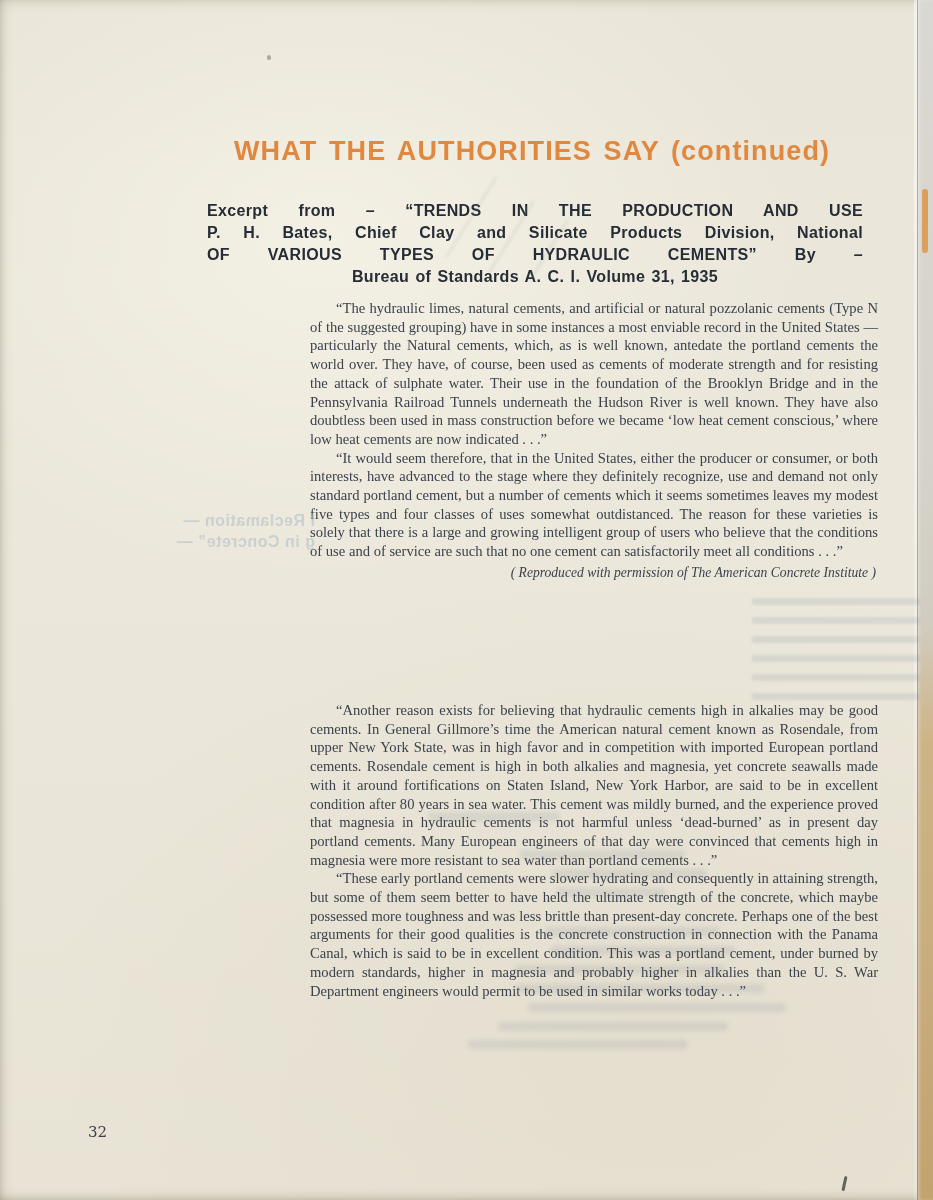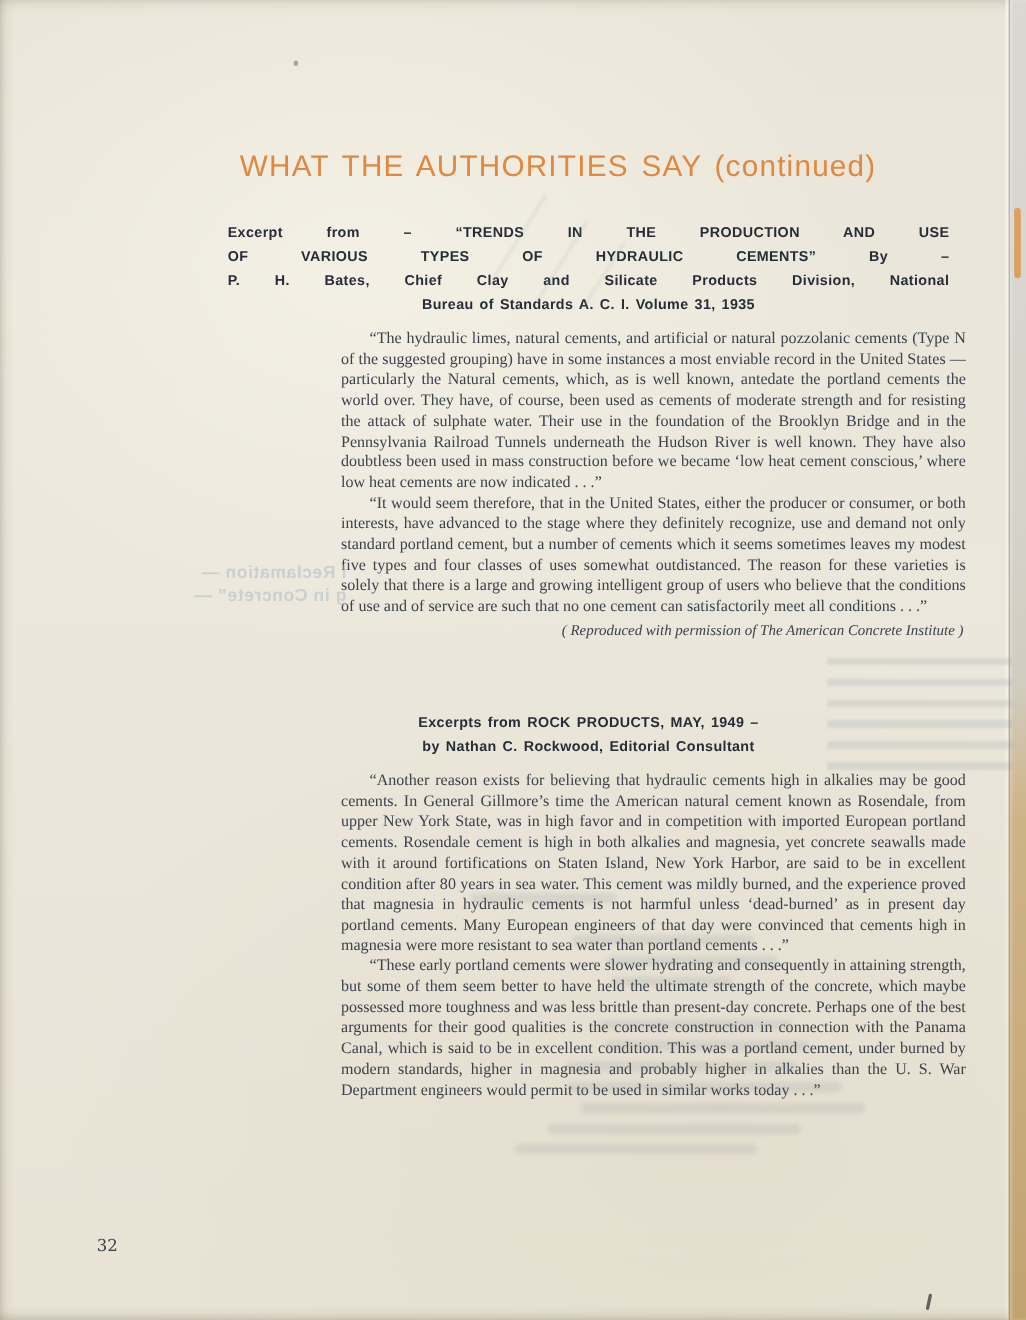--- a/index.html
+++ b/index.html
@@ -19,24 +19,24 @@
     background:linear-gradient(180deg,rgba(255,255,255,.5),rgba(255,255,255,.15));}
   .edge-strip{
     position:absolute;right:0;top:0;width:15px;height:100%;
     background:linear-gradient(180deg,#dad8d2 0%,#d6d3cb 38%,#d1ccc0 52%,#ceb386 62%,#c9ad7d 80%,#c1a36f 100%);
     border-left:1px solid rgba(145,138,120,.55);
     box-shadow:inset 2px 0 3px rgba(255,255,255,.25);
   }
   .accent-tab{position:absolute;right:5px;top:189px;width:6px;height:64px;border-radius:3px;}
 
   .main-title{
-    position:absolute;left:218px;top:136px;margin:0;width:660px;
-    font-size:27px;font-weight:normal;letter-spacing:1.1px;word-spacing:3px;white-space:nowrap;
+    position:absolute;left:234px;top:136px;margin:0;width:660px;
+    font-size:27px;font-weight:bold;letter-spacing:1.1px;word-spacing:3px;white-space:nowrap;
   }
-  .subhead{position:absolute;left:207px;width:656px;font-weight:bold;font-size:13px;
+  .subhead{position:absolute;left:207px;width:656px;font-weight:bold;font-size:16px;
     line-height:22px;letter-spacing:.35px;word-spacing:1.5px;}
   .subhead .jline{text-align:justify;text-align-last:justify;}
   .subhead .lline{text-align:center;}
   #excerpt1-heading{top:200px;}
   #excerpt2-heading{top:646px;}
 
   .body-col{position:absolute;left:310px;width:568px;font-family:Liberation Serif, serif;
     font-size:14.6px;line-height:18.7px;text-align:justify;}
   #body-col-1{top:299px;}
   #body-col-2{top:701px;}
@@ -66,35 +66,31 @@
 <div class="page">
 
   <div class="edge-highlight"></div>
   <div class="edge-strip"></div>
   <div class="accent-tab" style="background:#dba05e;"></div>
 
   <h1 class="main-title" style="color:#e0883f;">WHAT THE AUTHORITIES SAY (continued)</h1>
 
   <div class="subhead" id="excerpt1-heading" style="color:#262d36;">
     <div class="jline">Excerpt from – “TRENDS IN THE PRODUCTION AND USE</div>
+    <div class="jline">P. H. Bates, Chief Clay and Silicate Products Division, National</div>
     <div class="jline">OF VARIOUS TYPES OF HYDRAULIC CEMENTS” By –</div>
-    <div class="jline">P. H. Bates, Chief Clay and Silicate Products Division, National</div>
     <div class="lline">Bureau of Standards A. C. I. Volume 31, 1935</div>
   </div>
 
   <div class="body-col" id="body-col-1" style="color:#3b424c;">
     <p>“The hydraulic limes, natural cements, and artificial or natural pozzolanic cements (Type N of the suggested grouping) have in some instances a most enviable record in the United States — particularly the Natural cements, which, as is well known, antedate the portland cements the world over. They have, of course, been used as cements of moderate strength and for resisting the attack of sulphate water. Their use in the foundation of the Brooklyn Bridge and in the Pennsylvania Railroad Tunnels underneath the Hudson River is well known. They have also doubtless been used in mass construction before we became ‘low heat cement conscious,’ where low heat cements are now indicated . . .”</p>
     <p>“It would seem therefore, that in the United States, either the producer or consumer, or both interests, have advanced to the stage where they definitely recognize, use and demand not only standard portland cement, but a number of cements which it seems sometimes leaves my modest five types and four classes of uses somewhat outdistanced. The reason for these varieties is solely that there is a large and growing intelligent group of users who believe that the conditions of use and of service are such that no one cement can satisfactorily meet all conditions . . .”</p>
     <p class="attribution">( Reproduced with permission of The American Concrete Institute )</p>
   </div>
 
-  <div class="subhead" id="excerpt2-heading" style="color:#262d36;">
-    <div class="lline">Excerpts from ROCK PRODUCTS, MAY, 1949 –</div>
-    <div class="lline">by Nathan C. Rockwood, Editorial Consultant</div>
-  </div>
 
   <div class="body-col" id="body-col-2" style="color:#3b424c;">
     <p>“Another reason exists for believing that hydraulic cements high in alkalies may be good cements. In General Gillmore’s time the American natural cement known as Rosendale, from upper New York State, was in high favor and in competition with imported European portland cements. Rosendale cement is high in both alkalies and magnesia, yet concrete seawalls made with it around fortifications on Staten Island, New York Harbor, are said to be in excellent condition after 80 years in sea water. This cement was mildly burned, and the experience proved that magnesia in hydraulic cements is not harmful unless ‘dead-burned’ as in present day portland cements. Many European engineers of that day were convinced that cements high in magnesia were more resistant to sea water than portland cements . . .”</p>
     <p>“These early portland cements were slower hydrating and consequently in attaining strength, but some of them seem better to have held the ultimate strength of the concrete, which maybe possessed more toughness and was less brittle than present-day concrete. Perhaps one of the best arguments for their good qualities is the concrete construction in connection with the Panama Canal, which is said to be in excellent condition. This was a portland cement, under burned by modern standards, higher in magnesia and probably higher in alkalies than the U. S. War Department engineers would permit to be used in similar works today . . .”</p>
   </div>
 
   <div class="page-number" style="color:#3a4149;text-align:center;">32</div>
 
   <div class="ghost-block" style="color:#a9b7c3;">
     <div>l Reclamation —</div>

